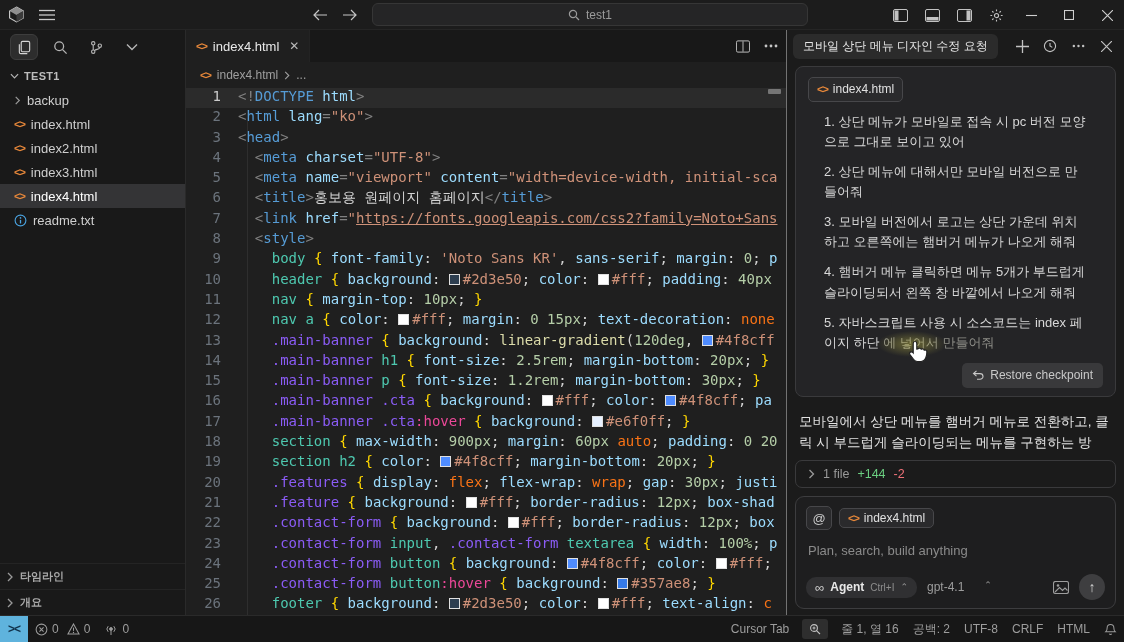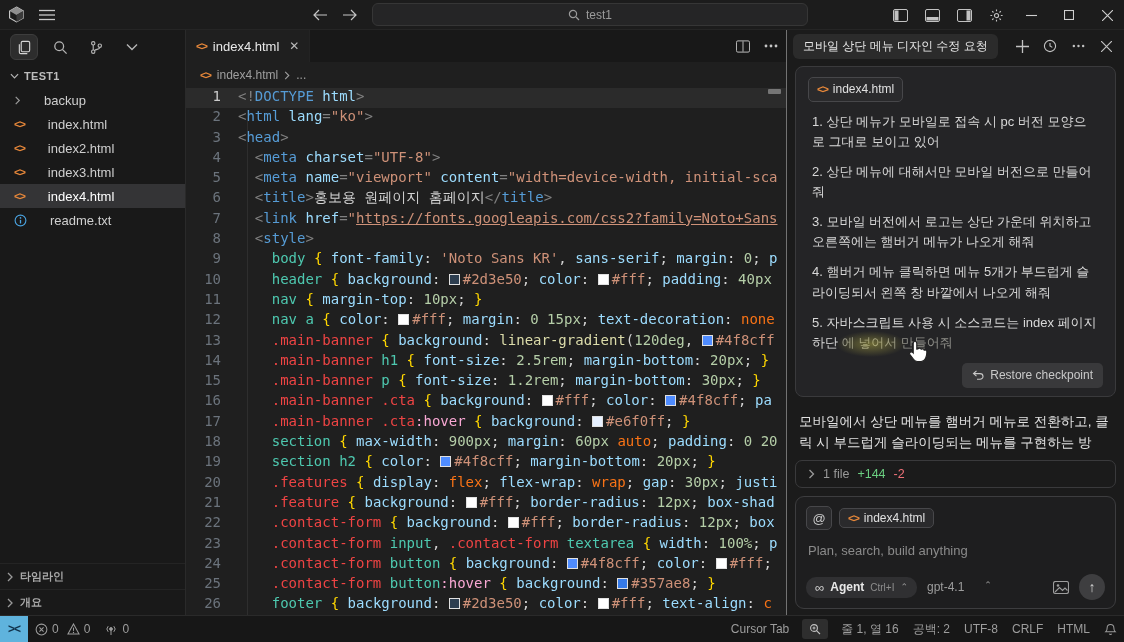--- a/index.html
+++ b/index.html
@@ -19,21 +19,21 @@
   
   .main { flex:1; display:flex; min-height:0; }
 
   
   .sidebar { width:186px; background:#191919; border-right:1px solid #2a2a2a; display:flex; flex-direction:column; }
   .activity-row { height:34px; display:flex; align-items:center; gap:8px; padding:0 10px; }
   .act-btn { width:28px; height:26px; display:flex; align-items:center; justify-content:center; border-radius:6px; color:#c8c8c8; }
   .act-btn.sel { background:#2d2d2d; border:1px solid #3d3d3d; }
   .explorer-head { height:24px; display:flex; align-items:center; gap:5px; padding-left:10px; color:#bdbdbd; font-size:11px; font-weight:bold; letter-spacing:.3px; }
   .tree { flex:0 0 auto; }
-  .tree-item { height:24px; display:flex; align-items:center; gap:23px; padding-left:14px; color:#cfcfcf; font-size:13px; cursor:pointer; }
+  .tree-item { height:24px; display:flex; align-items:center; gap:6px; padding-left:14px; color:#cfcfcf; font-size:13px; cursor:pointer; }
   .tree-item.selected { background:#343436; color:#ffffff; }
   .fi-html { color:var(--accent-orange); font-weight:bold; font-size:11px; letter-spacing:-1px; }
   .fi-info { color:var(--info-blue); font-size:12px; }
   .chev { color:#9a9a9a; font-size:10px; }
   .sb-spacer { flex:1; }
   .sb-section { height:26px; display:flex; align-items:center; gap:6px; padding-left:6px; color:#a9a9a9; font-size:11px; font-weight:bold; border-top:1px solid #242424; }
 
   
   .editor { width:600px; background:#1f1f1f; display:flex; flex-direction:column; position:relative; }
   .tabbar { height:32px; background:#181818; display:flex; align-items:stretch; position:relative; }
@@ -42,36 +42,36 @@
   .editor-actions { position:absolute; right:8px; top:0; height:32px; display:flex; align-items:center; gap:14px; color:#c5c5c5; }
   .breadcrumb { height:26px; display:flex; align-items:center; gap:6px; padding-left:14px; color:#9f9f9f; font-size:12px; }
   .code-area { flex:1; position:relative; overflow:hidden; font-family:"DejaVu Sans Mono","Liberation Mono",monospace; font-size:14px; }
   .code-line { height:20.3px; display:flex; white-space:pre; position:relative; }
   .code-line.active { background:rgba(255,255,255,0.055); }
   .gutter { width:52px; flex:0 0 52px; text-align:right; padding-right:17px; color:#6b737c; }
   .code-line.active .gutter { color:#cccccc; }
   .lc { color:#d4d4d4; }
   .tk-tag{color:#569cd6}.tk-punct{color:#808080}.tk-attr{color:#9cdcfe}.tk-str{color:#ce9178}
   .tk-strl{color:#ce9178;text-decoration:underline}.tk-txt{color:#d4d4d4}.tk-sel{color:#4ec9b0}
-  .tk-cls{color:#ef4444}.tk-brace{color:#ffd700}.tk-num{color:#b5cea8}.tk-kw{color:#f97316}
-  .tk-fn{color:#dcdcaa}.tk-pse{color:#f9a8d4}
+  .tk-cls{color:#8b5cf6}.tk-brace{color:#ffd700}.tk-num{color:#b5cea8}.tk-kw{color:#f97316}
+  .tk-fn{color:#dcdcaa}.tk-pse{color:#ec4899}
   .swatch { display:inline-block; width:11px; height:11px; margin-right:3px; vertical-align:-1px; box-shadow:0 0 0 1px #e0e0e0 inset; }
   .indent-guide { position:absolute; width:1px; background:#2e2e2e; left:61px; top:22px; bottom:0; }
   .vscroll { position:absolute; right:5px; top:1px; width:13px; height:5px; background:#8a8a8a; opacity:.75; border-radius:1px; }
 
   
   .chat { flex:1; background:#1b1b1b; border-left:1px solid #737373; display:flex; flex-direction:column; position:relative; }
   .chat-head { height:32px; display:flex; align-items:center; padding:0 6px; }
   .chat-title { background:#2b2b2b; border-radius:6px; padding:4px 10px; font-size:12px; color:#e6e6e6; max-width:236px; white-space:nowrap; overflow:hidden; }
   .chat-head-icons { margin-left:auto; display:flex; align-items:center; gap:4px; color:#c2c2c2; }
   .ch-icon { width:24px; height:24px; display:flex; align-items:center; justify-content:center; }
   .chat-body { flex:1; min-height:0; display:flex; flex-direction:column; padding:4px 8px 6px 8px; }
   .bubble { background:#242426; border:1px solid #3a3a3c; border-radius:8px; padding:10px 12px 8px 12px; color:#d8d8d8; font-size:13px; line-height:1.55; flex:0 0 auto; }
   .chip { display:inline-flex; align-items:center; gap:5px; background:#2a2a2c; border:1px solid #47474a; border-radius:5px; padding:2px 8px; font-size:12px; color:#e0e0e0; }
-  .bubble p { margin:10px 4px; }
+  .bubble p { margin:10px 16px; }
   .dim { color:#8f8f89; }
   .hl-glow { position:relative; }
   .hl-glow::after{ content:""; position:absolute; left:-6px; top:-4px; width:70px; height:26px; background:radial-gradient(closest-side, rgba(226,218,80,.38), rgba(226,218,80,0)); pointer-events:none; }
   .restore-row { display:flex; justify-content:flex-end; margin-top:4px; }
   .restore-btn { display:inline-flex; align-items:center; gap:6px; background:#39393b; border-radius:5px; padding:3px 10px; font-size:12px; color:#c9c9c9; }
   .assistant { margin:14px 4px 10px 4px; font-size:13.5px; line-height:1.6; color:#e2e2e2;
                display:-webkit-box; -webkit-line-clamp:2; -webkit-box-orient:vertical; overflow:hidden; }
   .diff-box { border:1px solid #3a3a3c; border-radius:7px; padding:6px 12px; display:flex; align-items:center; gap:8px; font-size:12.5px; color:#9a9a9a; }
   .diff-add { color:var(--added); } .diff-del { color:var(--removed); }
   .chat-input { margin-top:8px; background:#1e1e1f; border:1px solid #3d3d3f; border-radius:9px; padding:9px 10px 8px 10px; flex:0 0 auto; }

